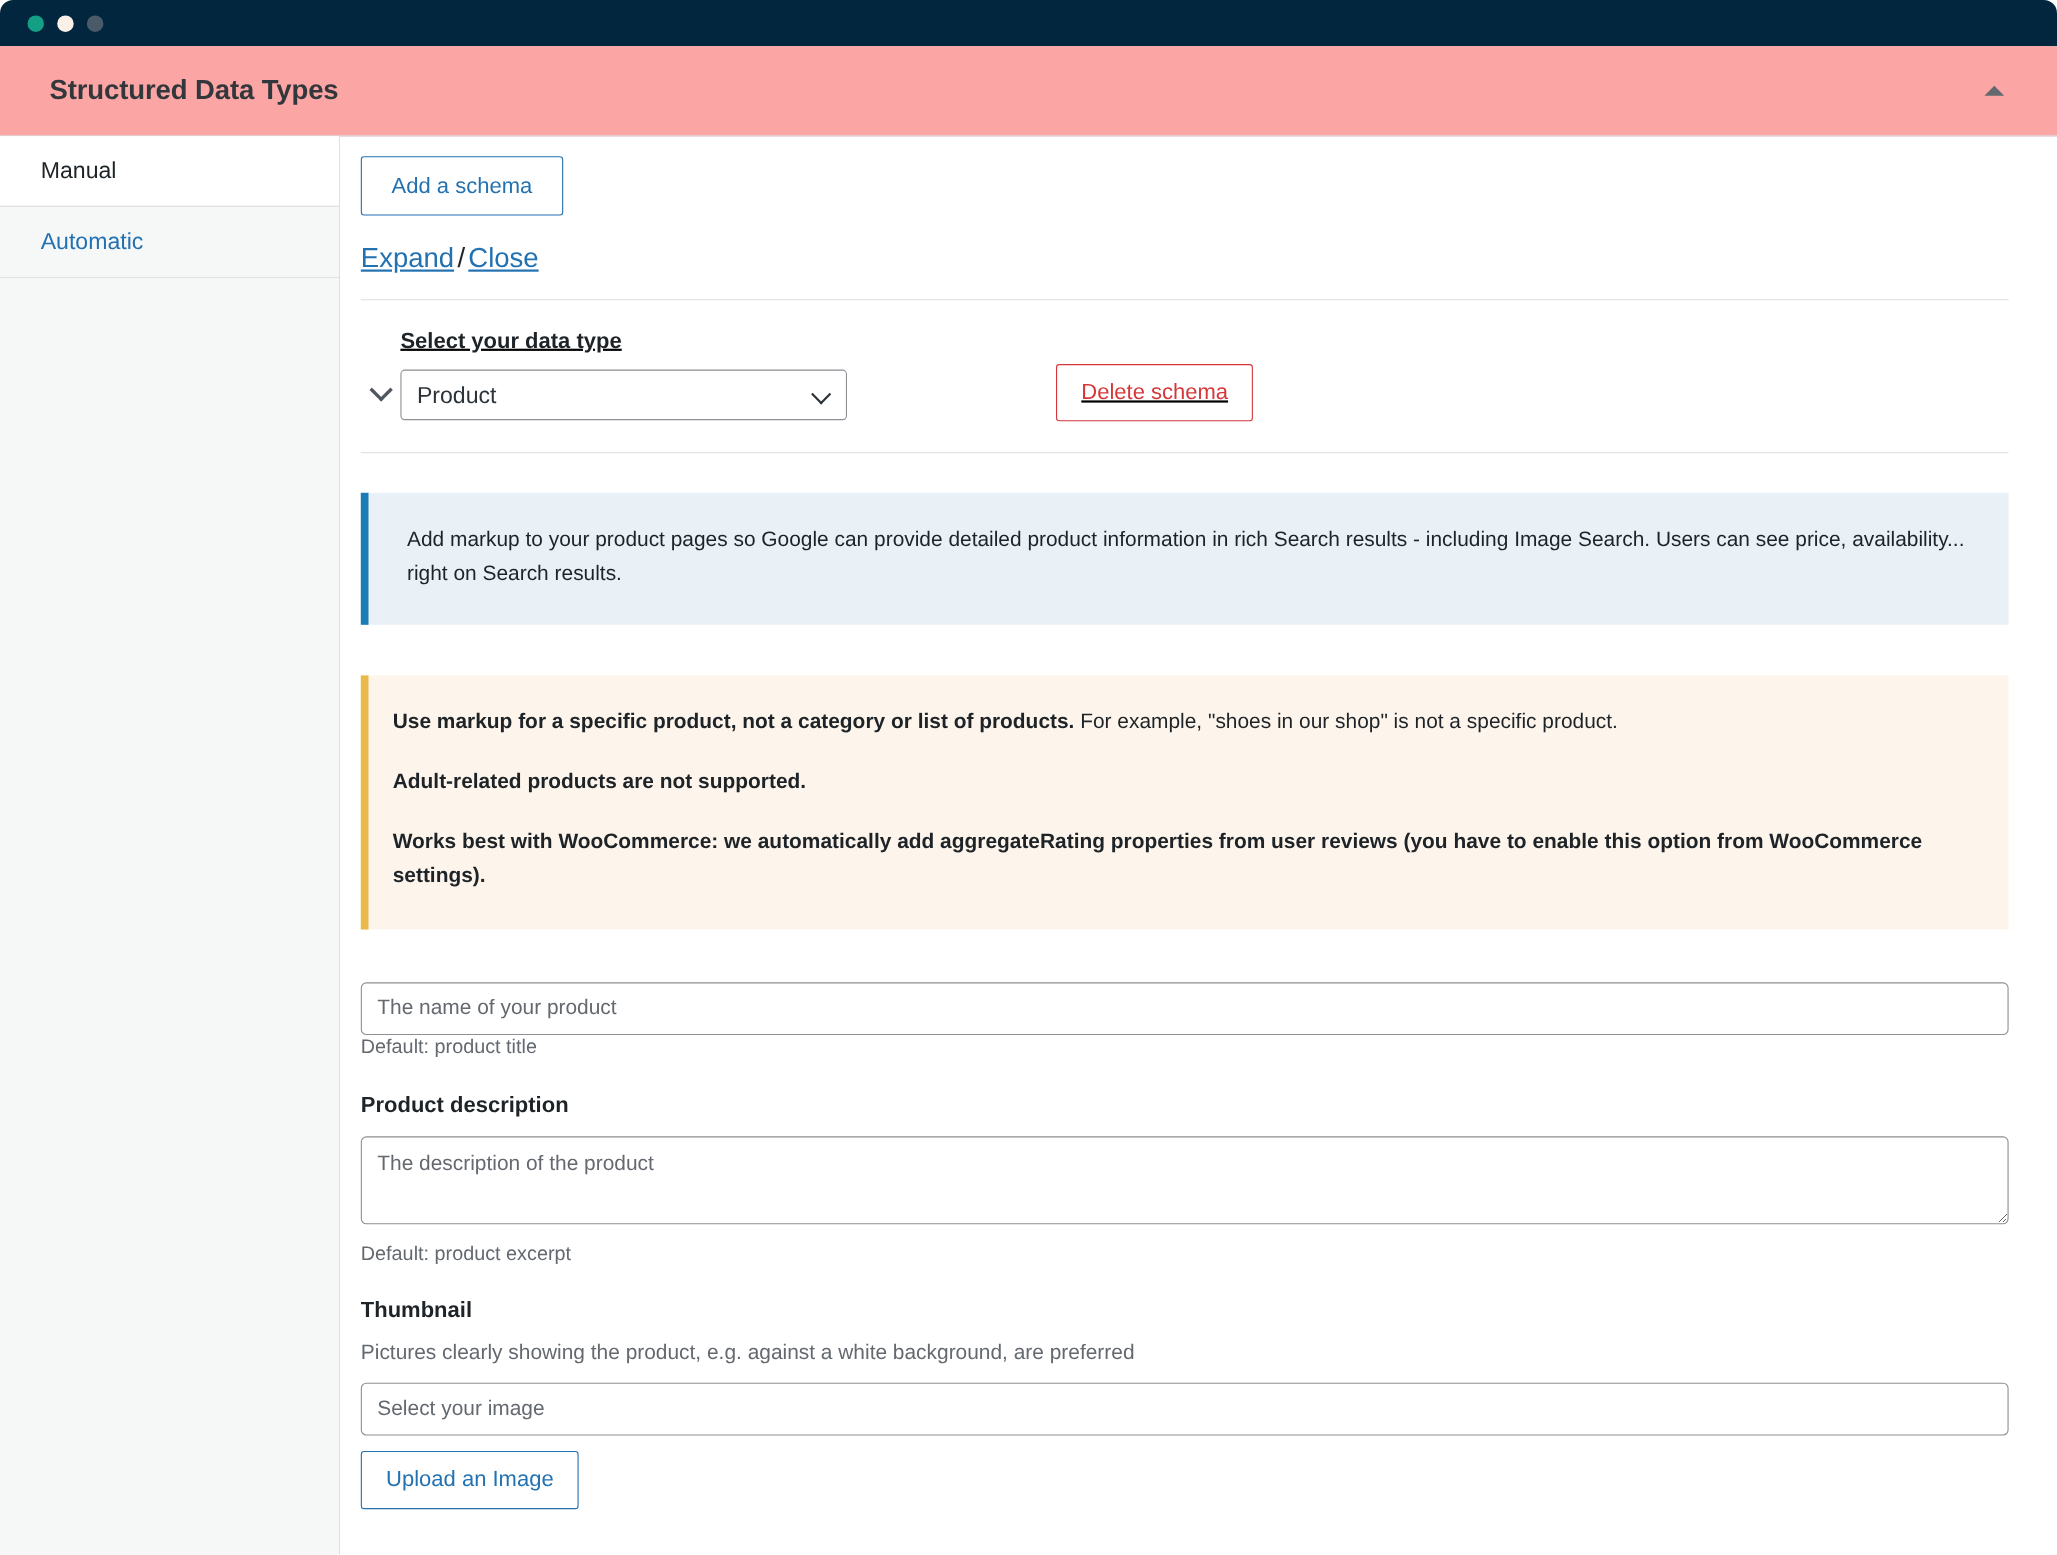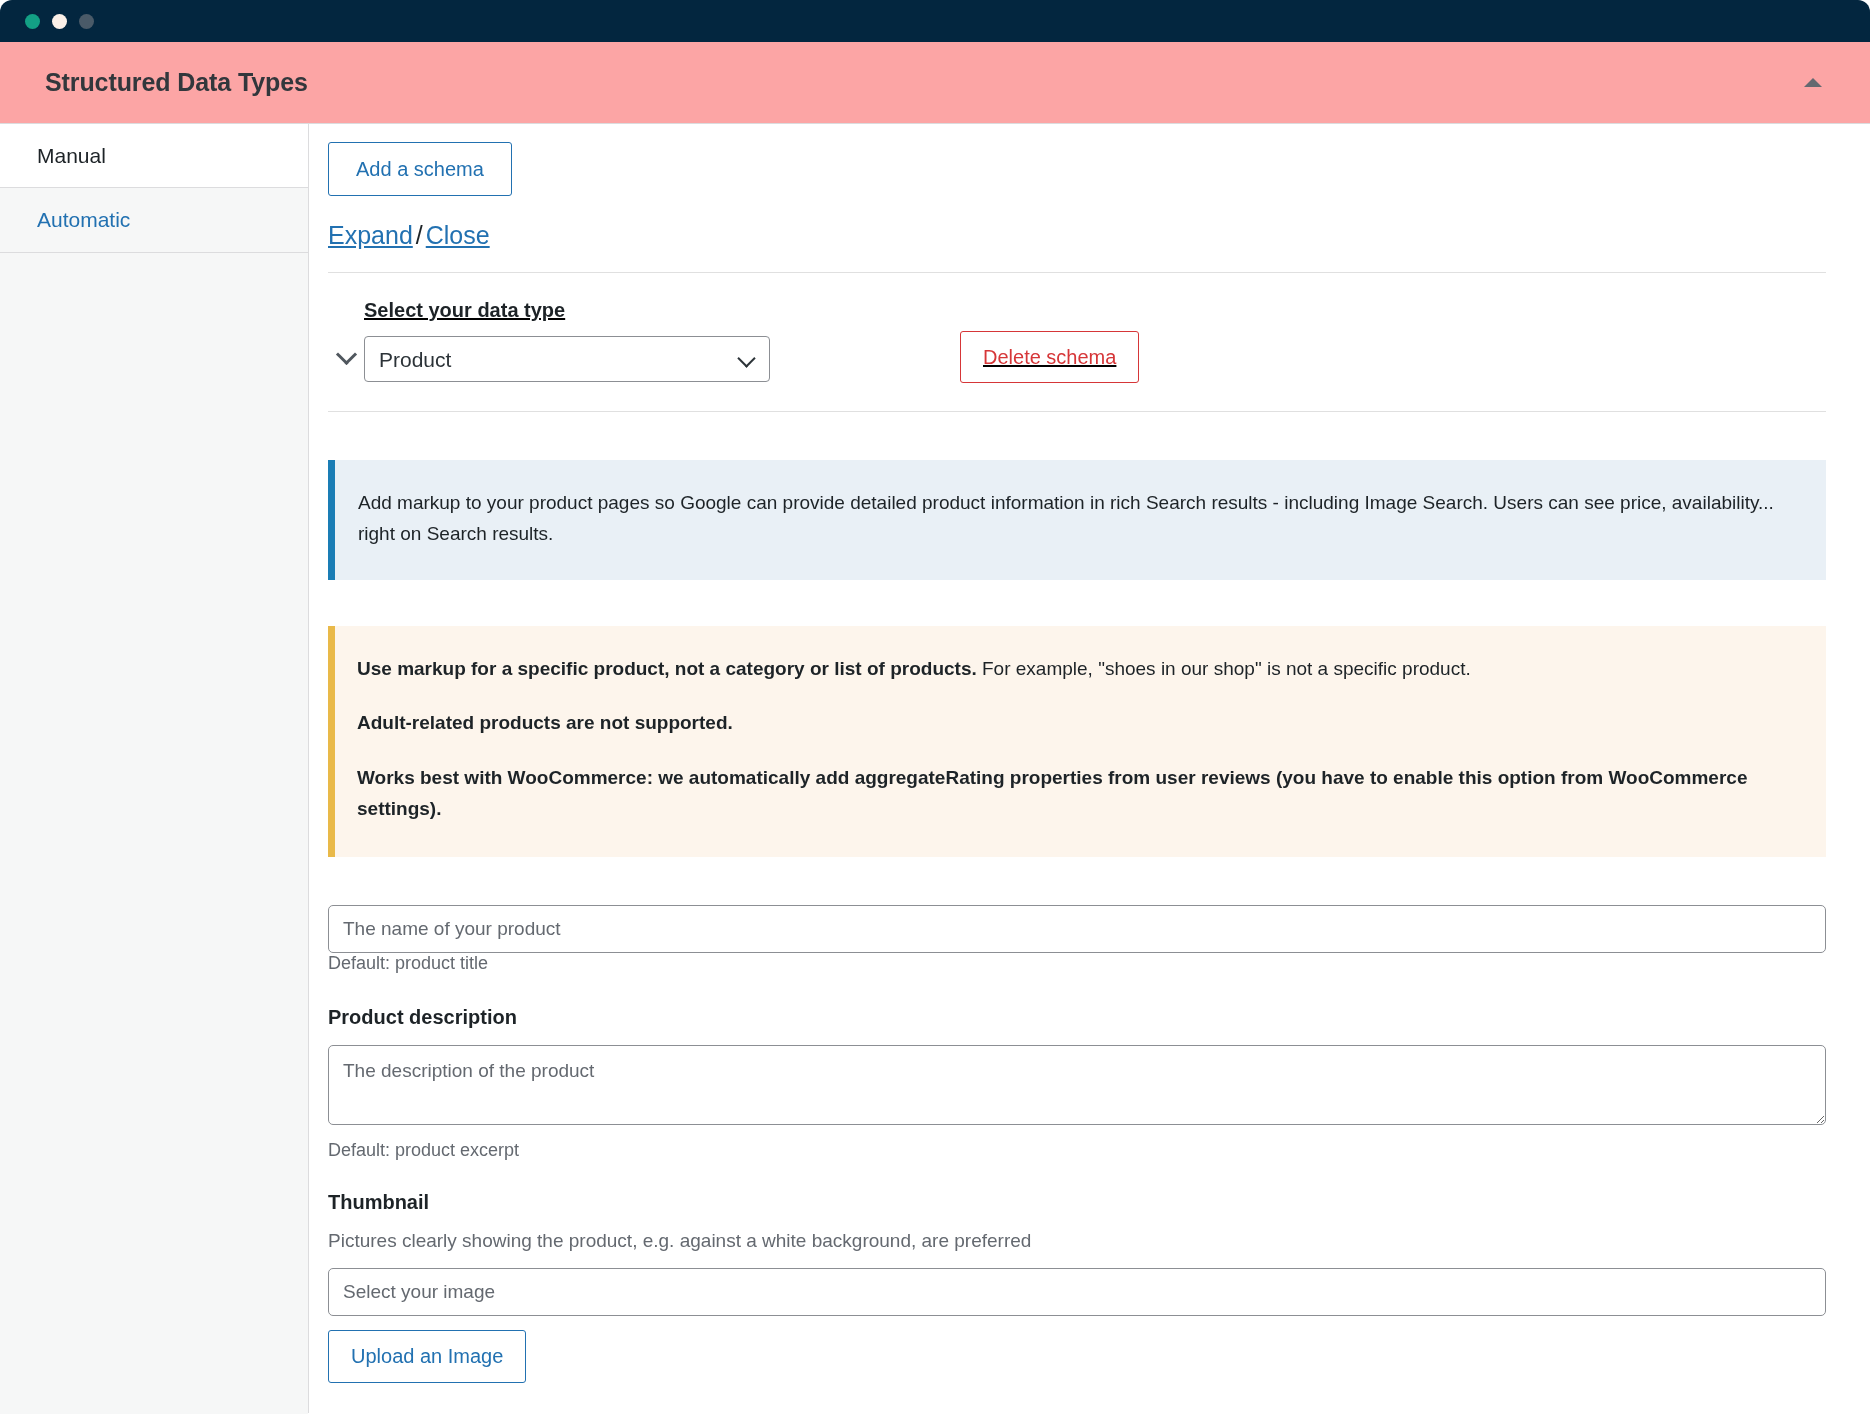--- a/index.html
+++ b/index.html
@@ -226,22 +226,22 @@
   .notice {
     margin-top: 0;
     padding: 30px 34px 30px 22px;
     font-size: 19px;
     line-height: 1.62;
     color: #1d2327;
   }
   #notice-info {
     background: #e9f0f6;
     border-left: 7px solid #1a7db5;
-    margin-top: 48px;
-    padding: 28px 34px 30px 23px;
+    margin-top: 36px;
+    padding: 28px 34px 30px 35px;
   }
   #notice-warn {
     background: #fdf5ec;
     border-left: 7px solid #e9b949;
     margin-top: 46px;
     padding: 28px 34px 32px 22px;
   }
   .notice p { margin: 0 0 22px 0; }
   .notice p:last-child { margin-bottom: 0; }
   .notice b { font-weight: bold; }

